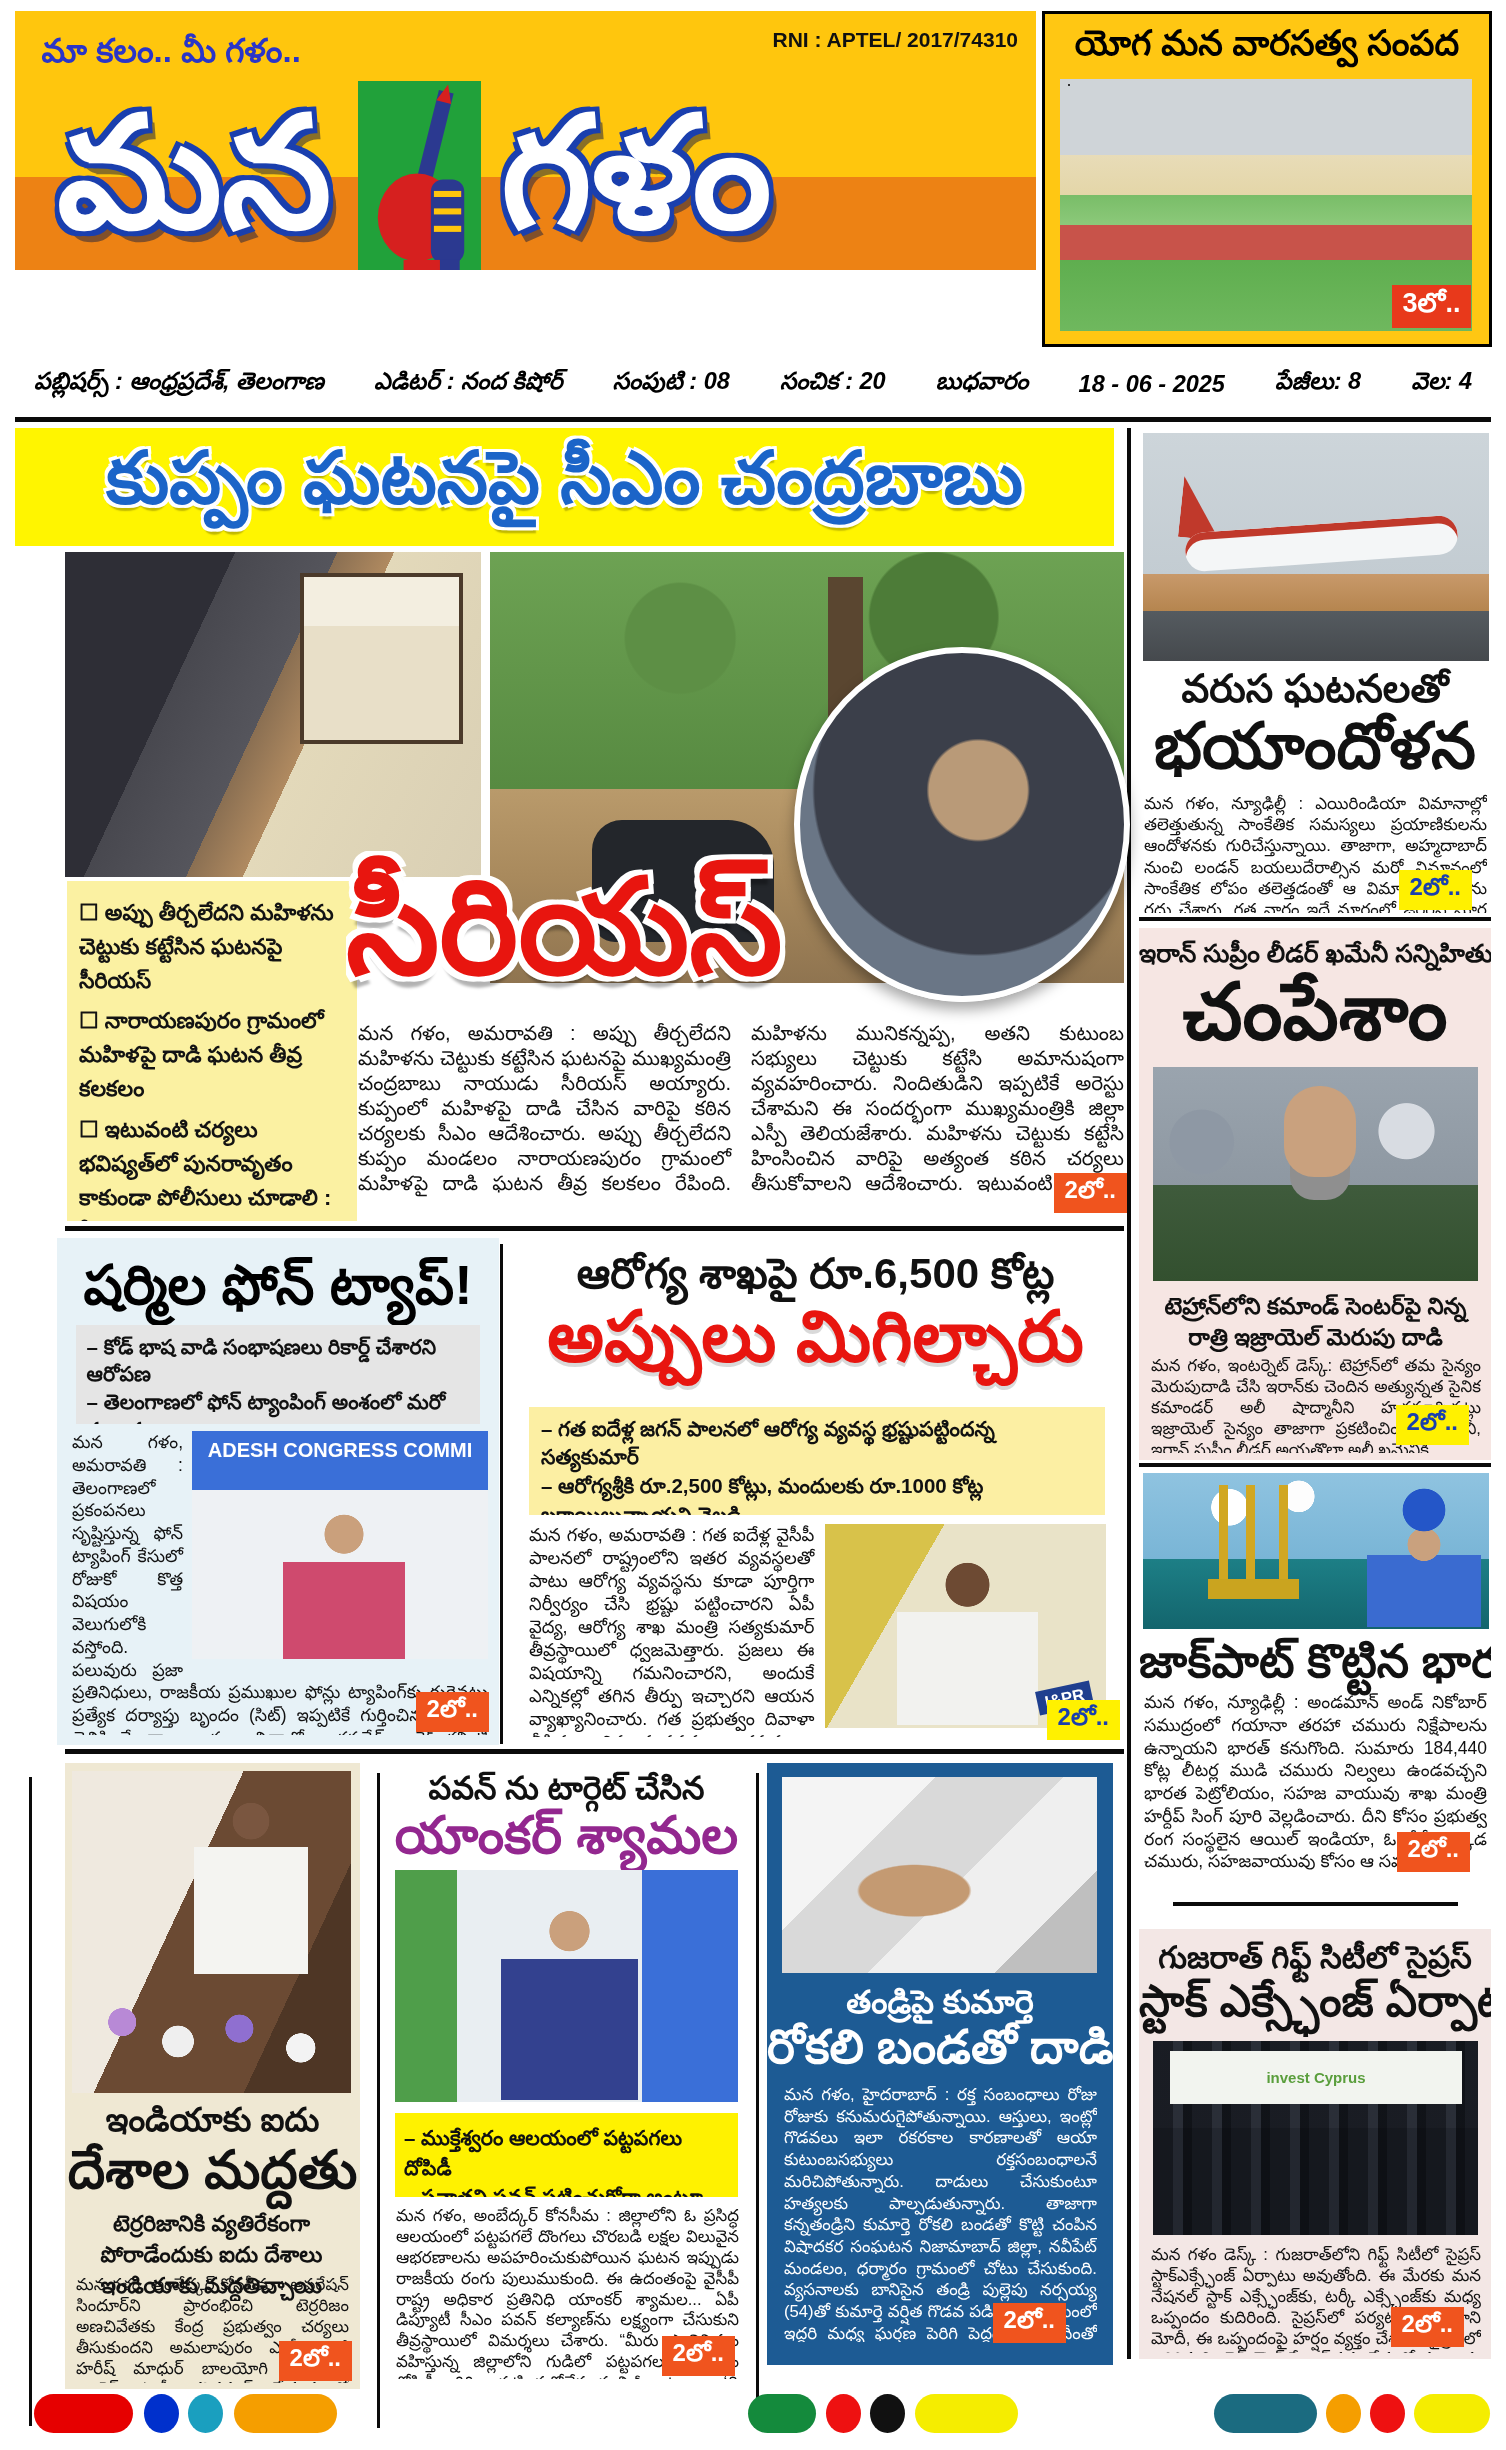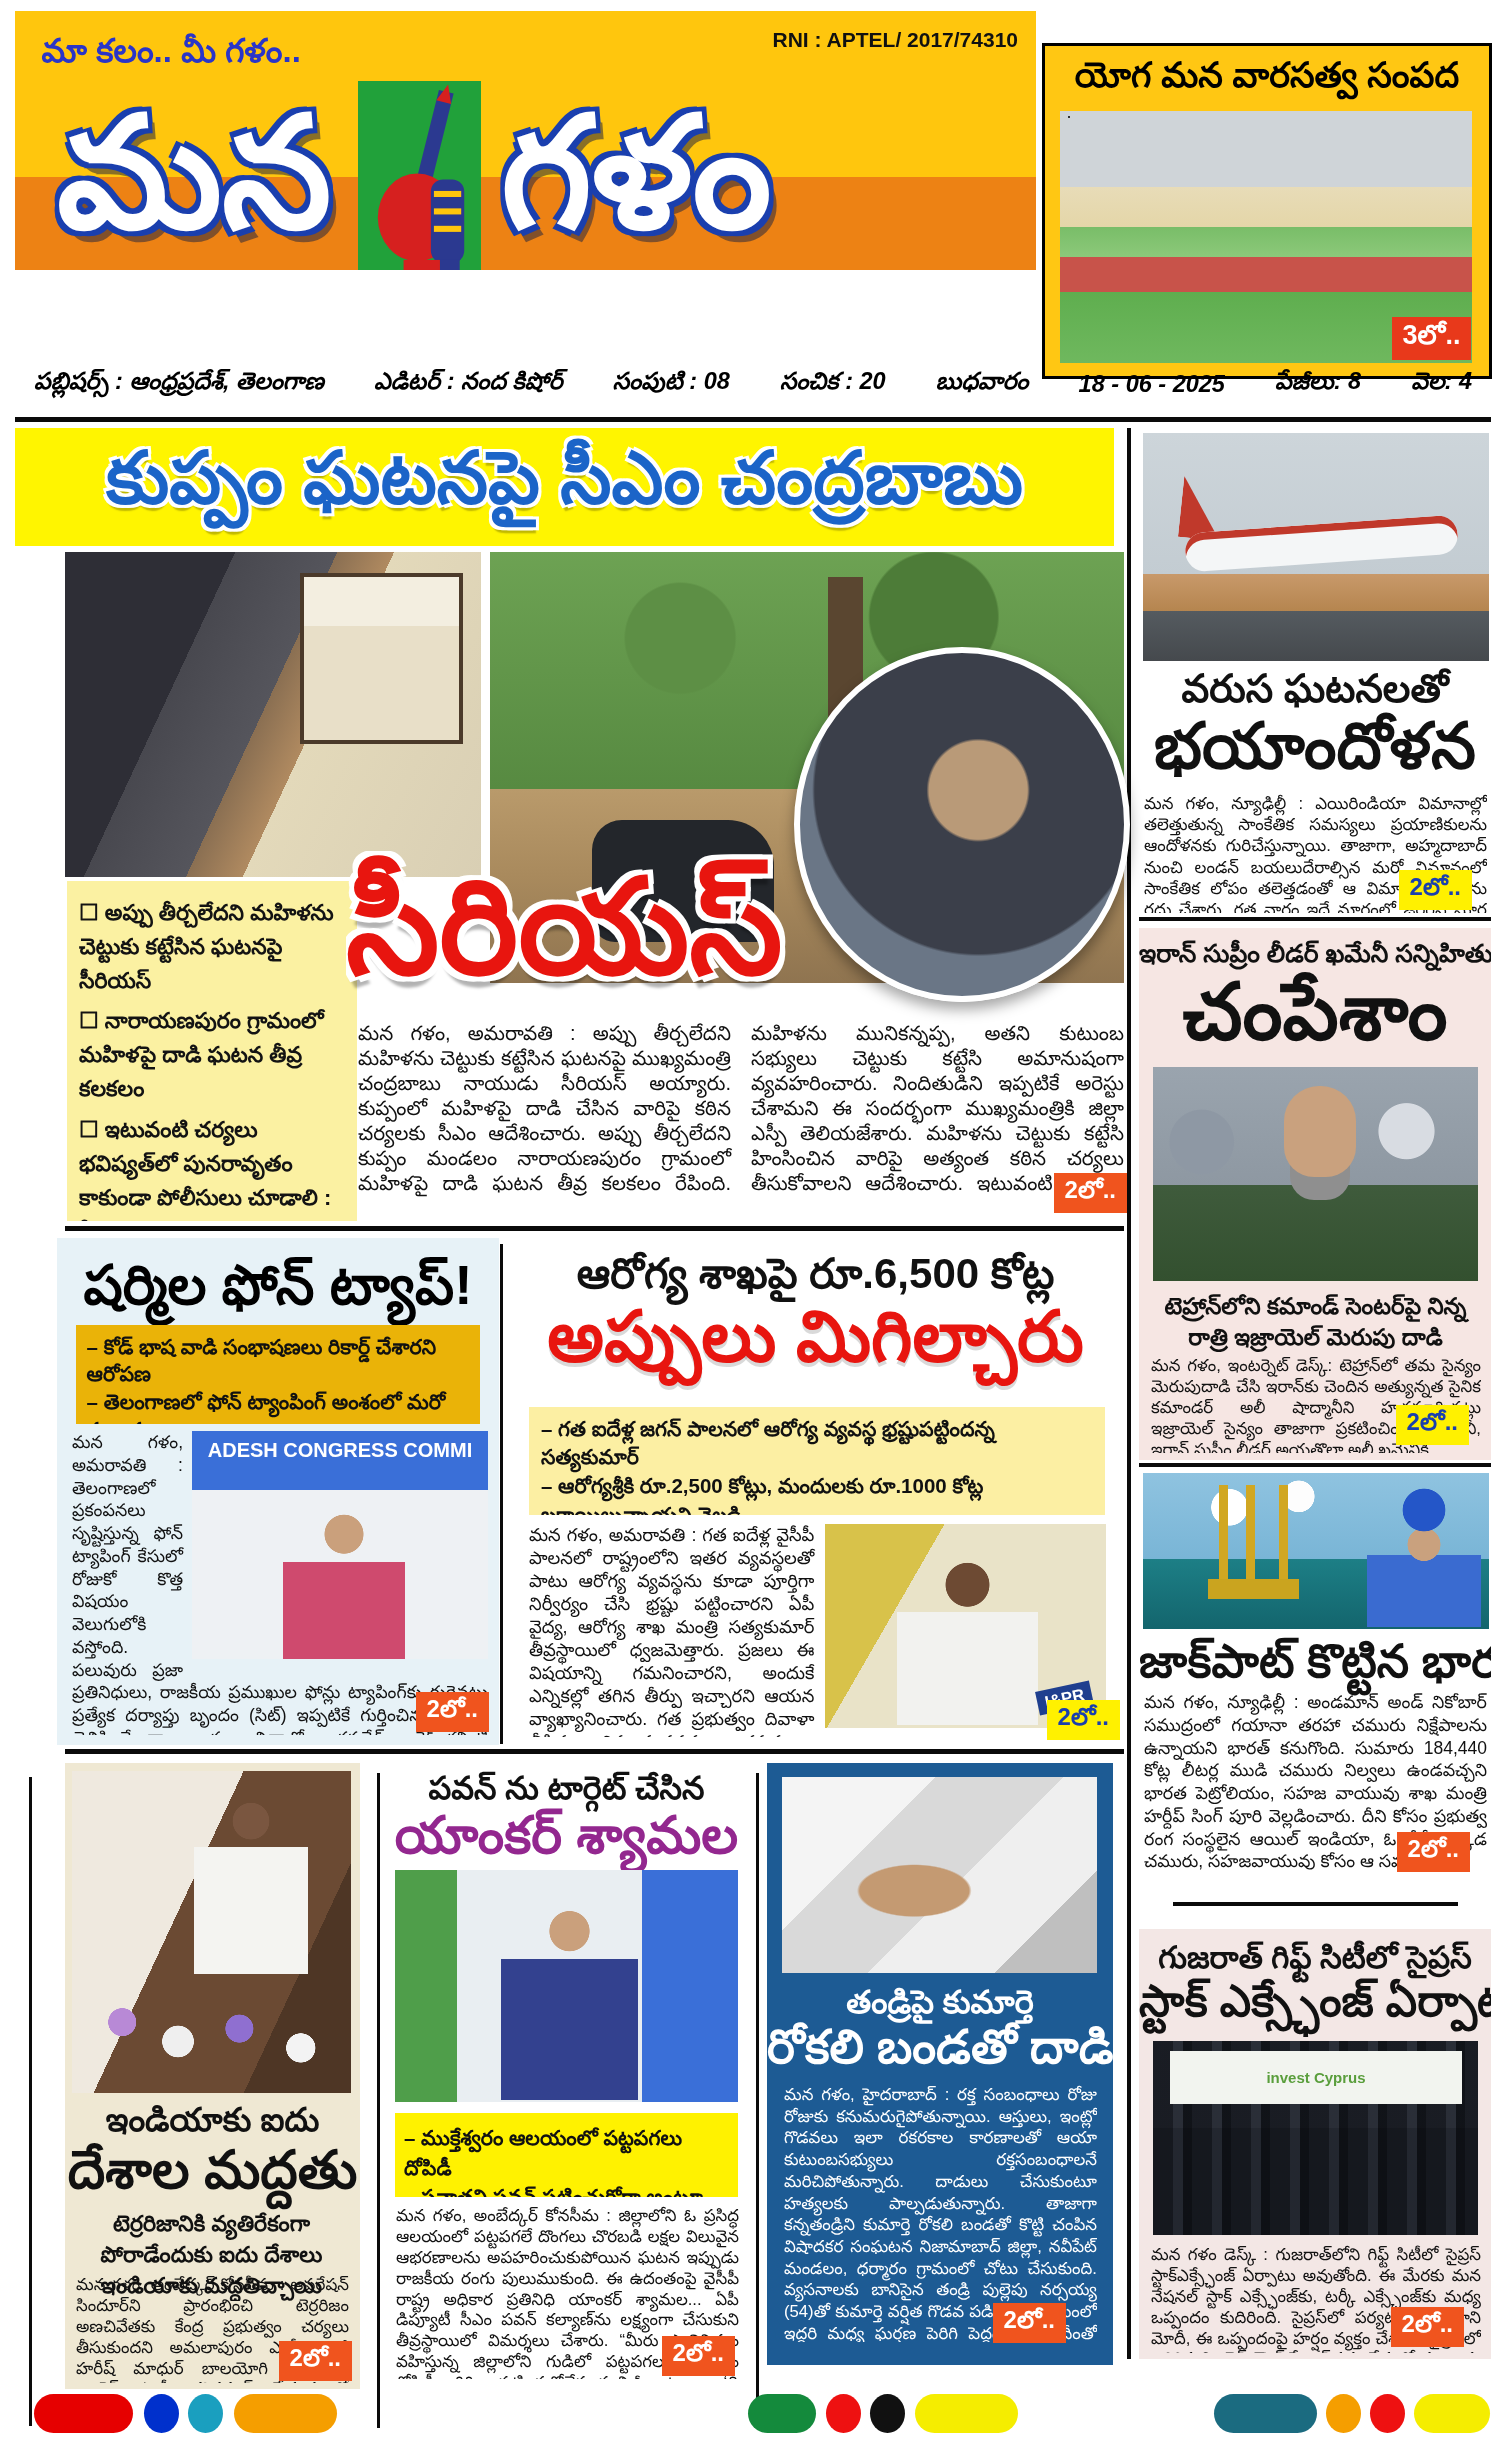--- a/index.html
+++ b/index.html
@@ -24,21 +24,21 @@
   .mast-title {
     font-size:156px; font-weight:bold; color:#ffffff; line-height:1.3;
     text-shadow:-4.6px -4.6px 0 #1a3fae, 4.6px -4.6px 0 #1a3fae, -4.6px 4.6px 0 #1a3fae, 4.6px 4.6px 0 #1a3fae,
                  0 0 4.6px #1a3fae, 7.6px 10.6px 0 rgba(40,40,60,.55);
     white-space:nowrap;
   }
   .daily-label { left:759px; top:290px; width:251px; text-align:center; font-size:32px; font-weight:bold; color:#222; }
   .logo-box { left:343px; top:70px; width:123px; height:254px; background:#21A13A; }
 
   
-  .yoga-box { left:1042px; top:11.4px; width:450px; height:336px; background:#FFC713; border:3.8px solid #000;margin-top:32px; }
+  .yoga-box { left:1042px; top:11.4px; width:450px; height:336px; background:#FFC713; border:3.8px solid #000; }
   .yoga-head { left:0; top:9px; width:100%; font-size:35px; font-weight:bold; color:#000; text-align:center; white-space:nowrap; overflow:hidden; }
   .yoga-photo {
     left:15px; top:65px; width:412px; height:252px;
     background:
       radial-gradient(circle 3px at 9px 6px, #333 30%, transparent 32%),
       linear-gradient(180deg,#cfd4d8 0%,#cfd4d8 30%,#e8dcb8 30%,#e4d6a8 46%,#79bd68 46%,#8cc97a 58%,#c8534a 58%,#c8534a 72%,#5fae4f 72%,#6fb85e 100%);
   }
   .badge-red { background:#E8391B; color:#fff; font-weight:bold; font-size:27px; padding:3px 10.6px; }
 
   
@@ -155,21 +155,21 @@
     text-shadow:-5.3px -5.3px 0 #fff,5.3px -5.3px 0 #fff,-5.3px 5.3px 0 #fff,5.3px 5.3px 0 #fff,0 10.6px 3px rgba(0,0,0,.3);
   }
   .main-body { left:358px; top:1021px; width:766px; height:197px; column-count:2; column-gap:20px; font-size:20px; line-height:1.25; }
 
   .badge-orange { background:#F0541E; color:#fff; font-weight:bold; font-size:24px; padding:3px 10.6px; white-space:nowrap; }
   .badge-yellow { background:#FFF100; color:#1a3fae; font-weight:bold; font-size:24px; padding:3px 10.6px; white-space:nowrap; }
 
   
   .phone-tap { left:57px; top:1238px; width:442px; height:507px; background:#E7F2F7; }
   .pt-head { left:57px; top:1253px; width:442px; font-size:55px; font-weight:bold; color:#000; text-align:center; white-space:nowrap; }
-  .pt-points { left:76px; top:1325px; width:404px; height:99px; background:#eab308; padding:7.6px 10.6px; font-size:20.5px; font-weight:bold; line-height:1.35; }
+  .pt-points { left:76px; top:1325px; width:404px; height:99px; background:#e5e5e5; padding:7.6px 10.6px; font-size:20.5px; font-weight:bold; line-height:1.35; }
   .pt-body { left:72px; top:1431px; width:416px; height:304px; font-size:17.5px; line-height:1.3; }
 
   .health-kicker { left:507px; top:1250px; width:617px; font-size:42px; font-weight:bold; text-align:center; white-space:nowrap; }
   .health-head { left:507px; top:1296px; width:617px; font-size:71px; font-weight:bold; color:#E8150F; text-align:center; white-space:nowrap;
     text-shadow:0 3.8px 0 rgba(0,0,0,.15); }
   .health-points { left:529px; top:1407px; width:576px; height:108px; background:#FCEFA3; padding:7.6px 12px; font-size:20.5px; font-weight:bold; line-height:1.4; }
   .health-body { left:529px; top:1524px; width:577px; height:213px; font-size:18px; line-height:1.28; }
 
   
   .support { left:65px; top:1763px; width:295px; height:626px; background:#EFE8D3; }

